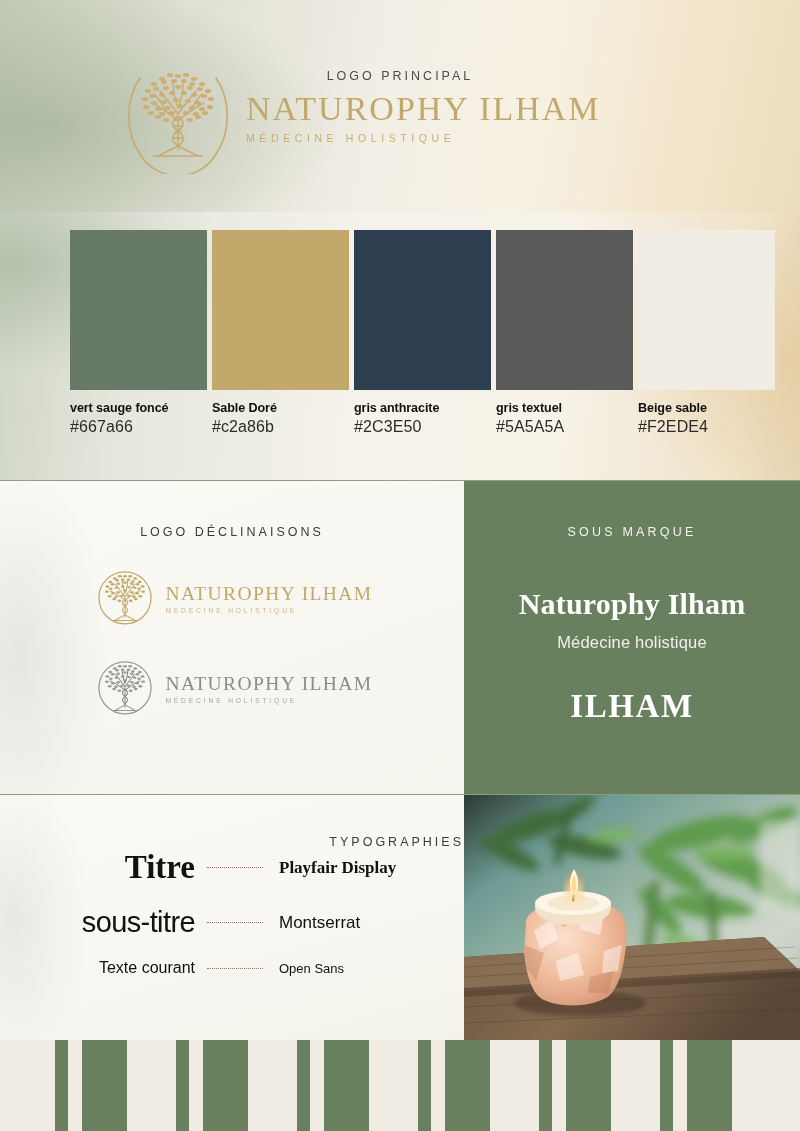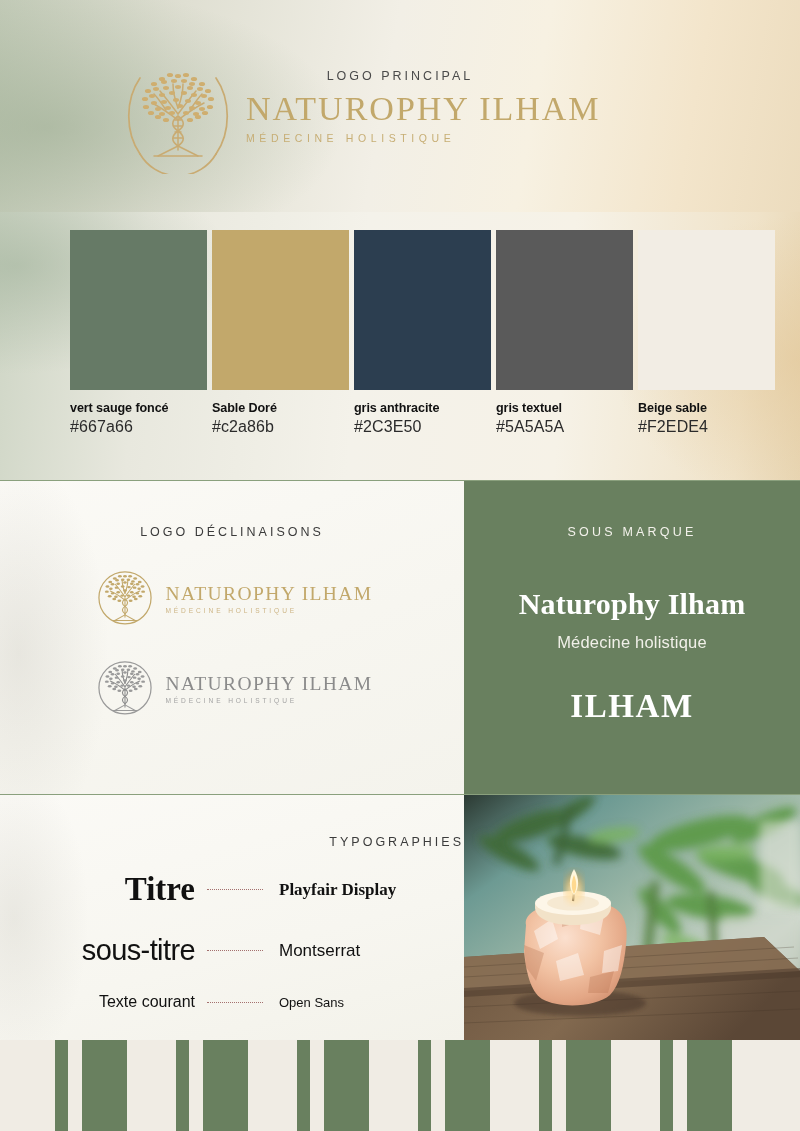--- a/index.html
+++ b/index.html
@@ -122,21 +122,21 @@
   
   .bottom { position: absolute; left: 0; top: 795px; width: 800px; height: 245px; }
   .panel-type {
     position: absolute; left: 0; top: 0; width: 464px; height: 245px;
     background:
       radial-gradient(ellipse 100px 200px at 3% 50%, rgba(198,196,186,0.30) 0%, rgba(198,196,186,0) 75%),
       linear-gradient(165deg, #fbfaf6 0%, #f7f6f0 60%, #f3f2ea 100%);
   }
   .type-title { margin-top: 40px; text-align: right; }
   .type-rows {
-    margin-top: 22px; display: flex; flex-direction: column; gap: 26px;
+    display: flex; flex-direction: column; gap: 20px;
     padding: 0 30px 0 36px;
   }
   .type-row { display: grid; grid-template-columns: 1fr 72px 1fr; align-items: center; }
   .type-sample { text-align: right; padding-right: 4px; color: #111; }
   .t1 { font-family: "Liberation Serif", serif; font-size: 33px; font-weight: bold; }
   .t2 { font-size: 29px; font-weight: 400; letter-spacing: -0.6px; }
   .t3 { font-size: 16px; font-weight: 400; }
   .dots { height: 1px; border-top: 1.4px dotted #a4706e; margin: 0 8px; }
   .type-font { padding-left: 8px; color: #111; }
   .f1 { font-family: "Liberation Serif", serif; font-size: 17px; font-weight: bold; }

